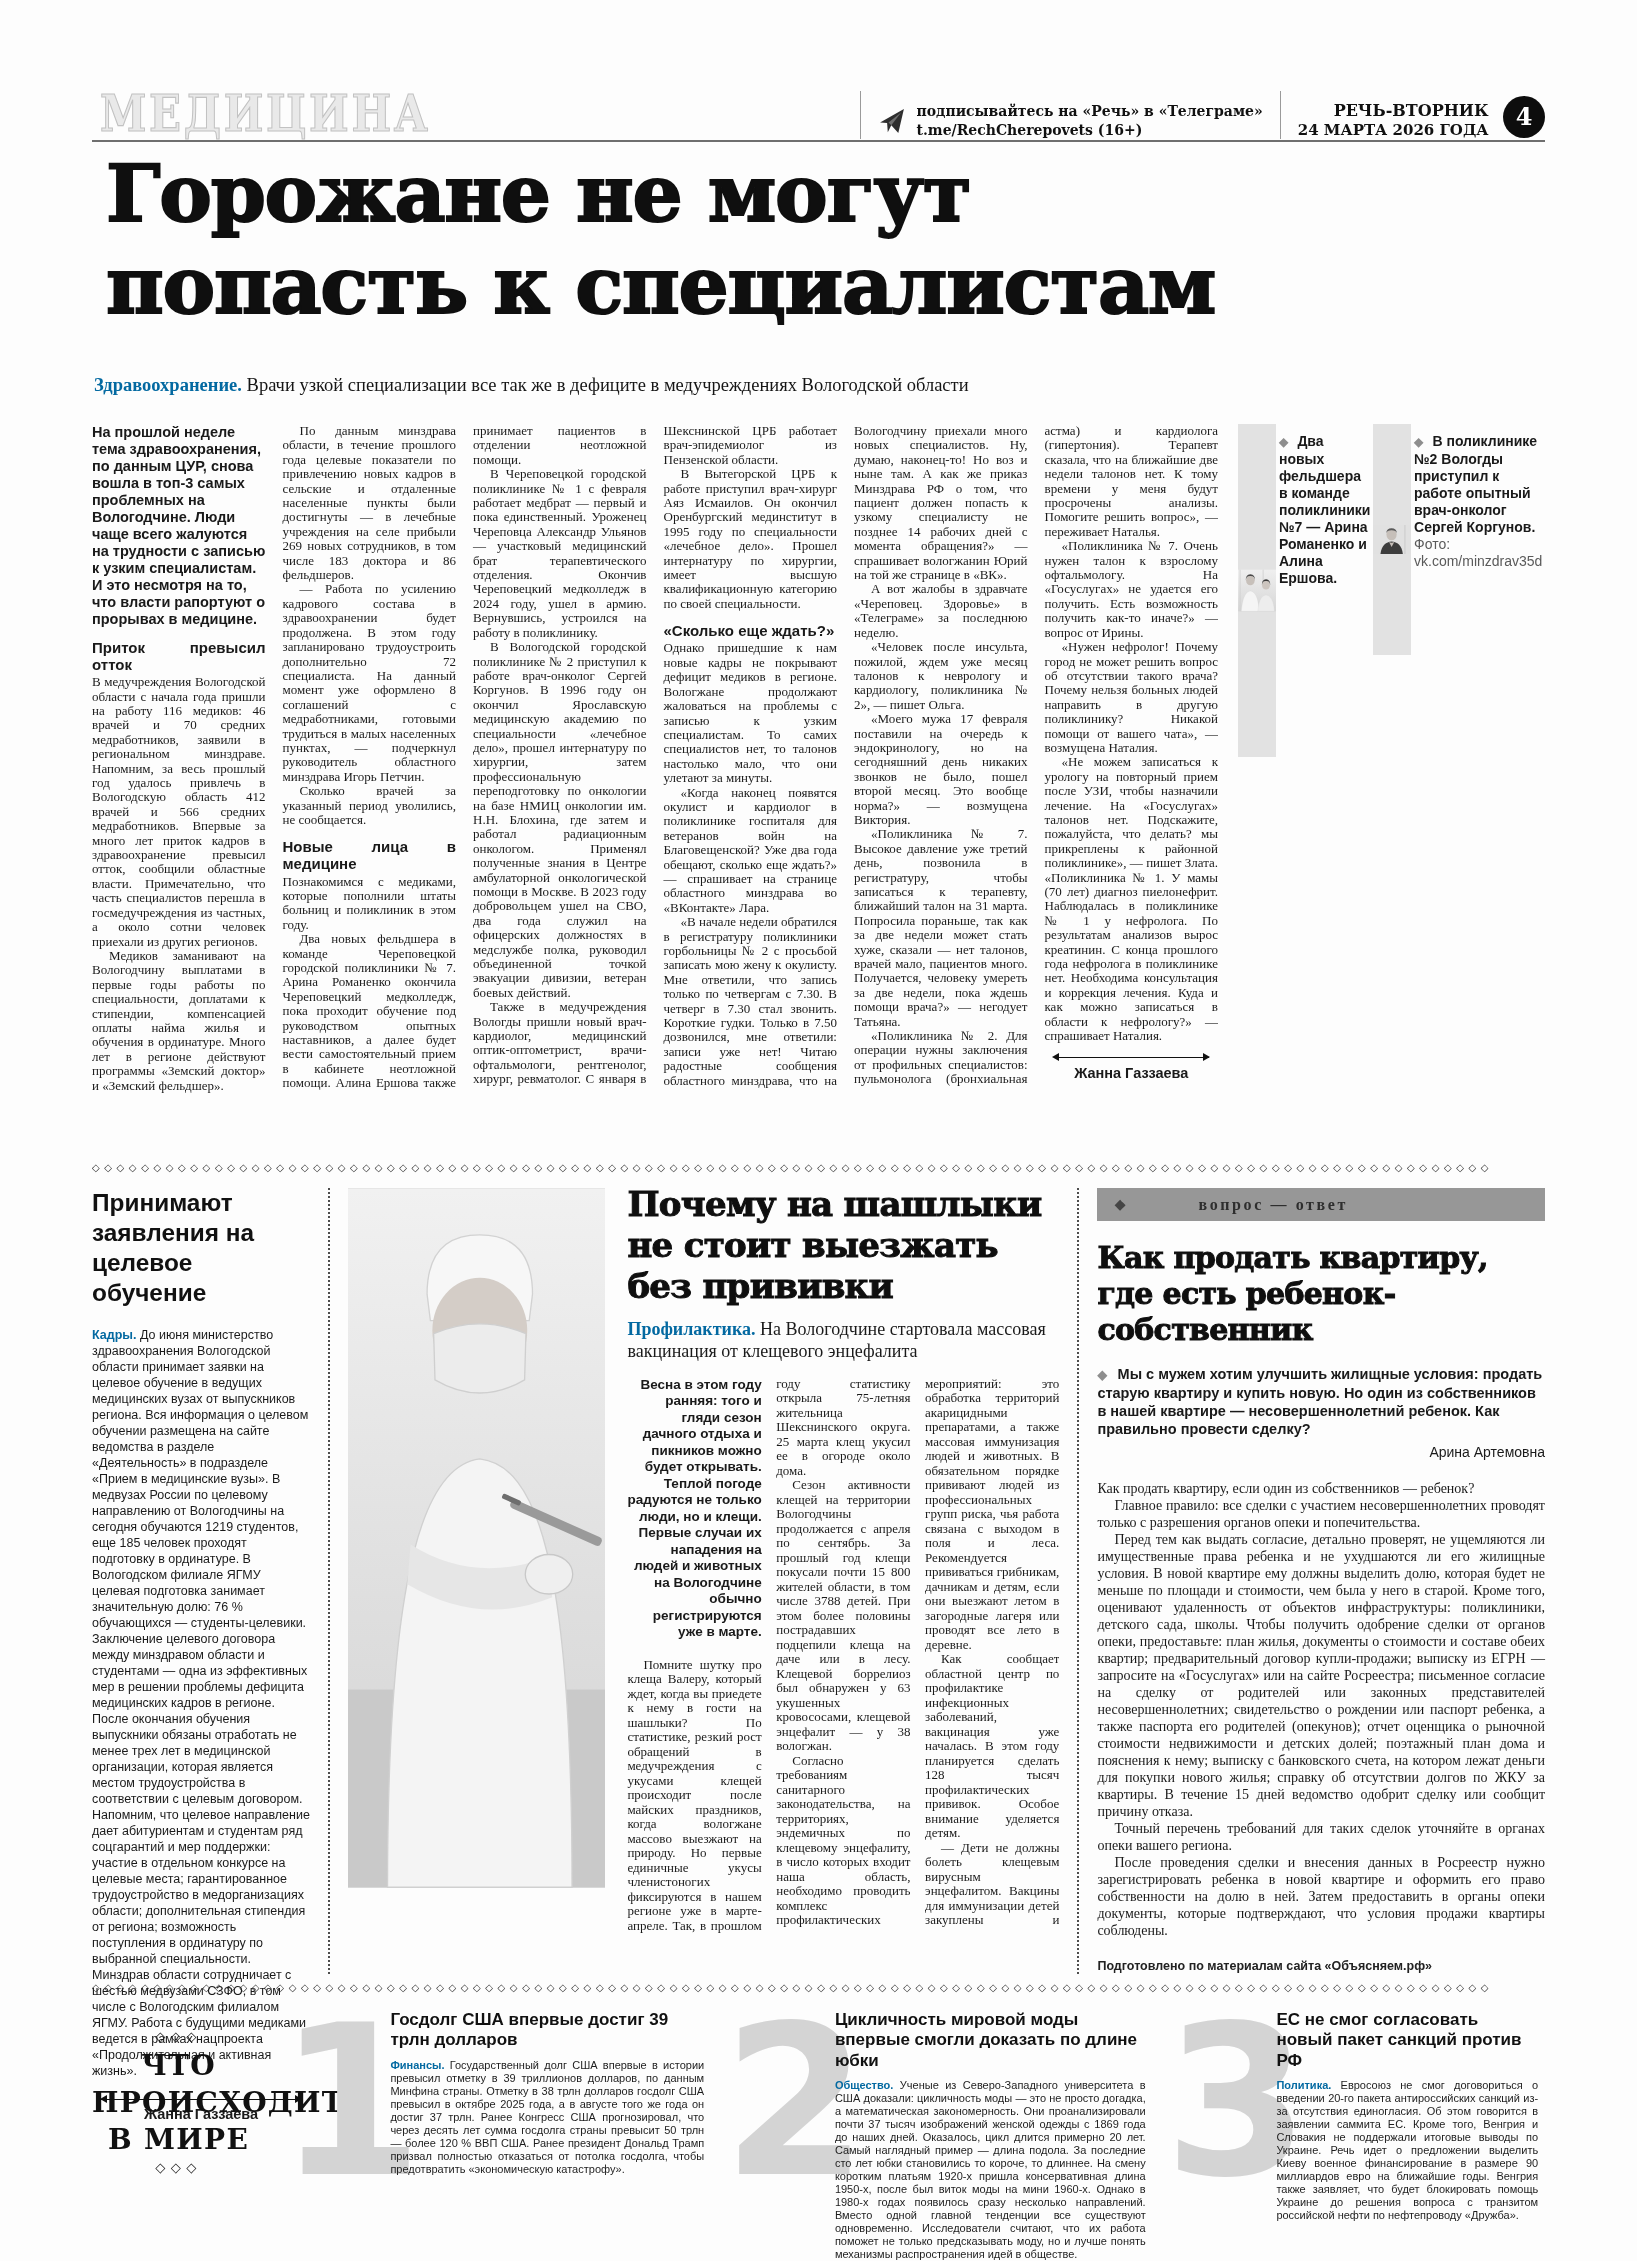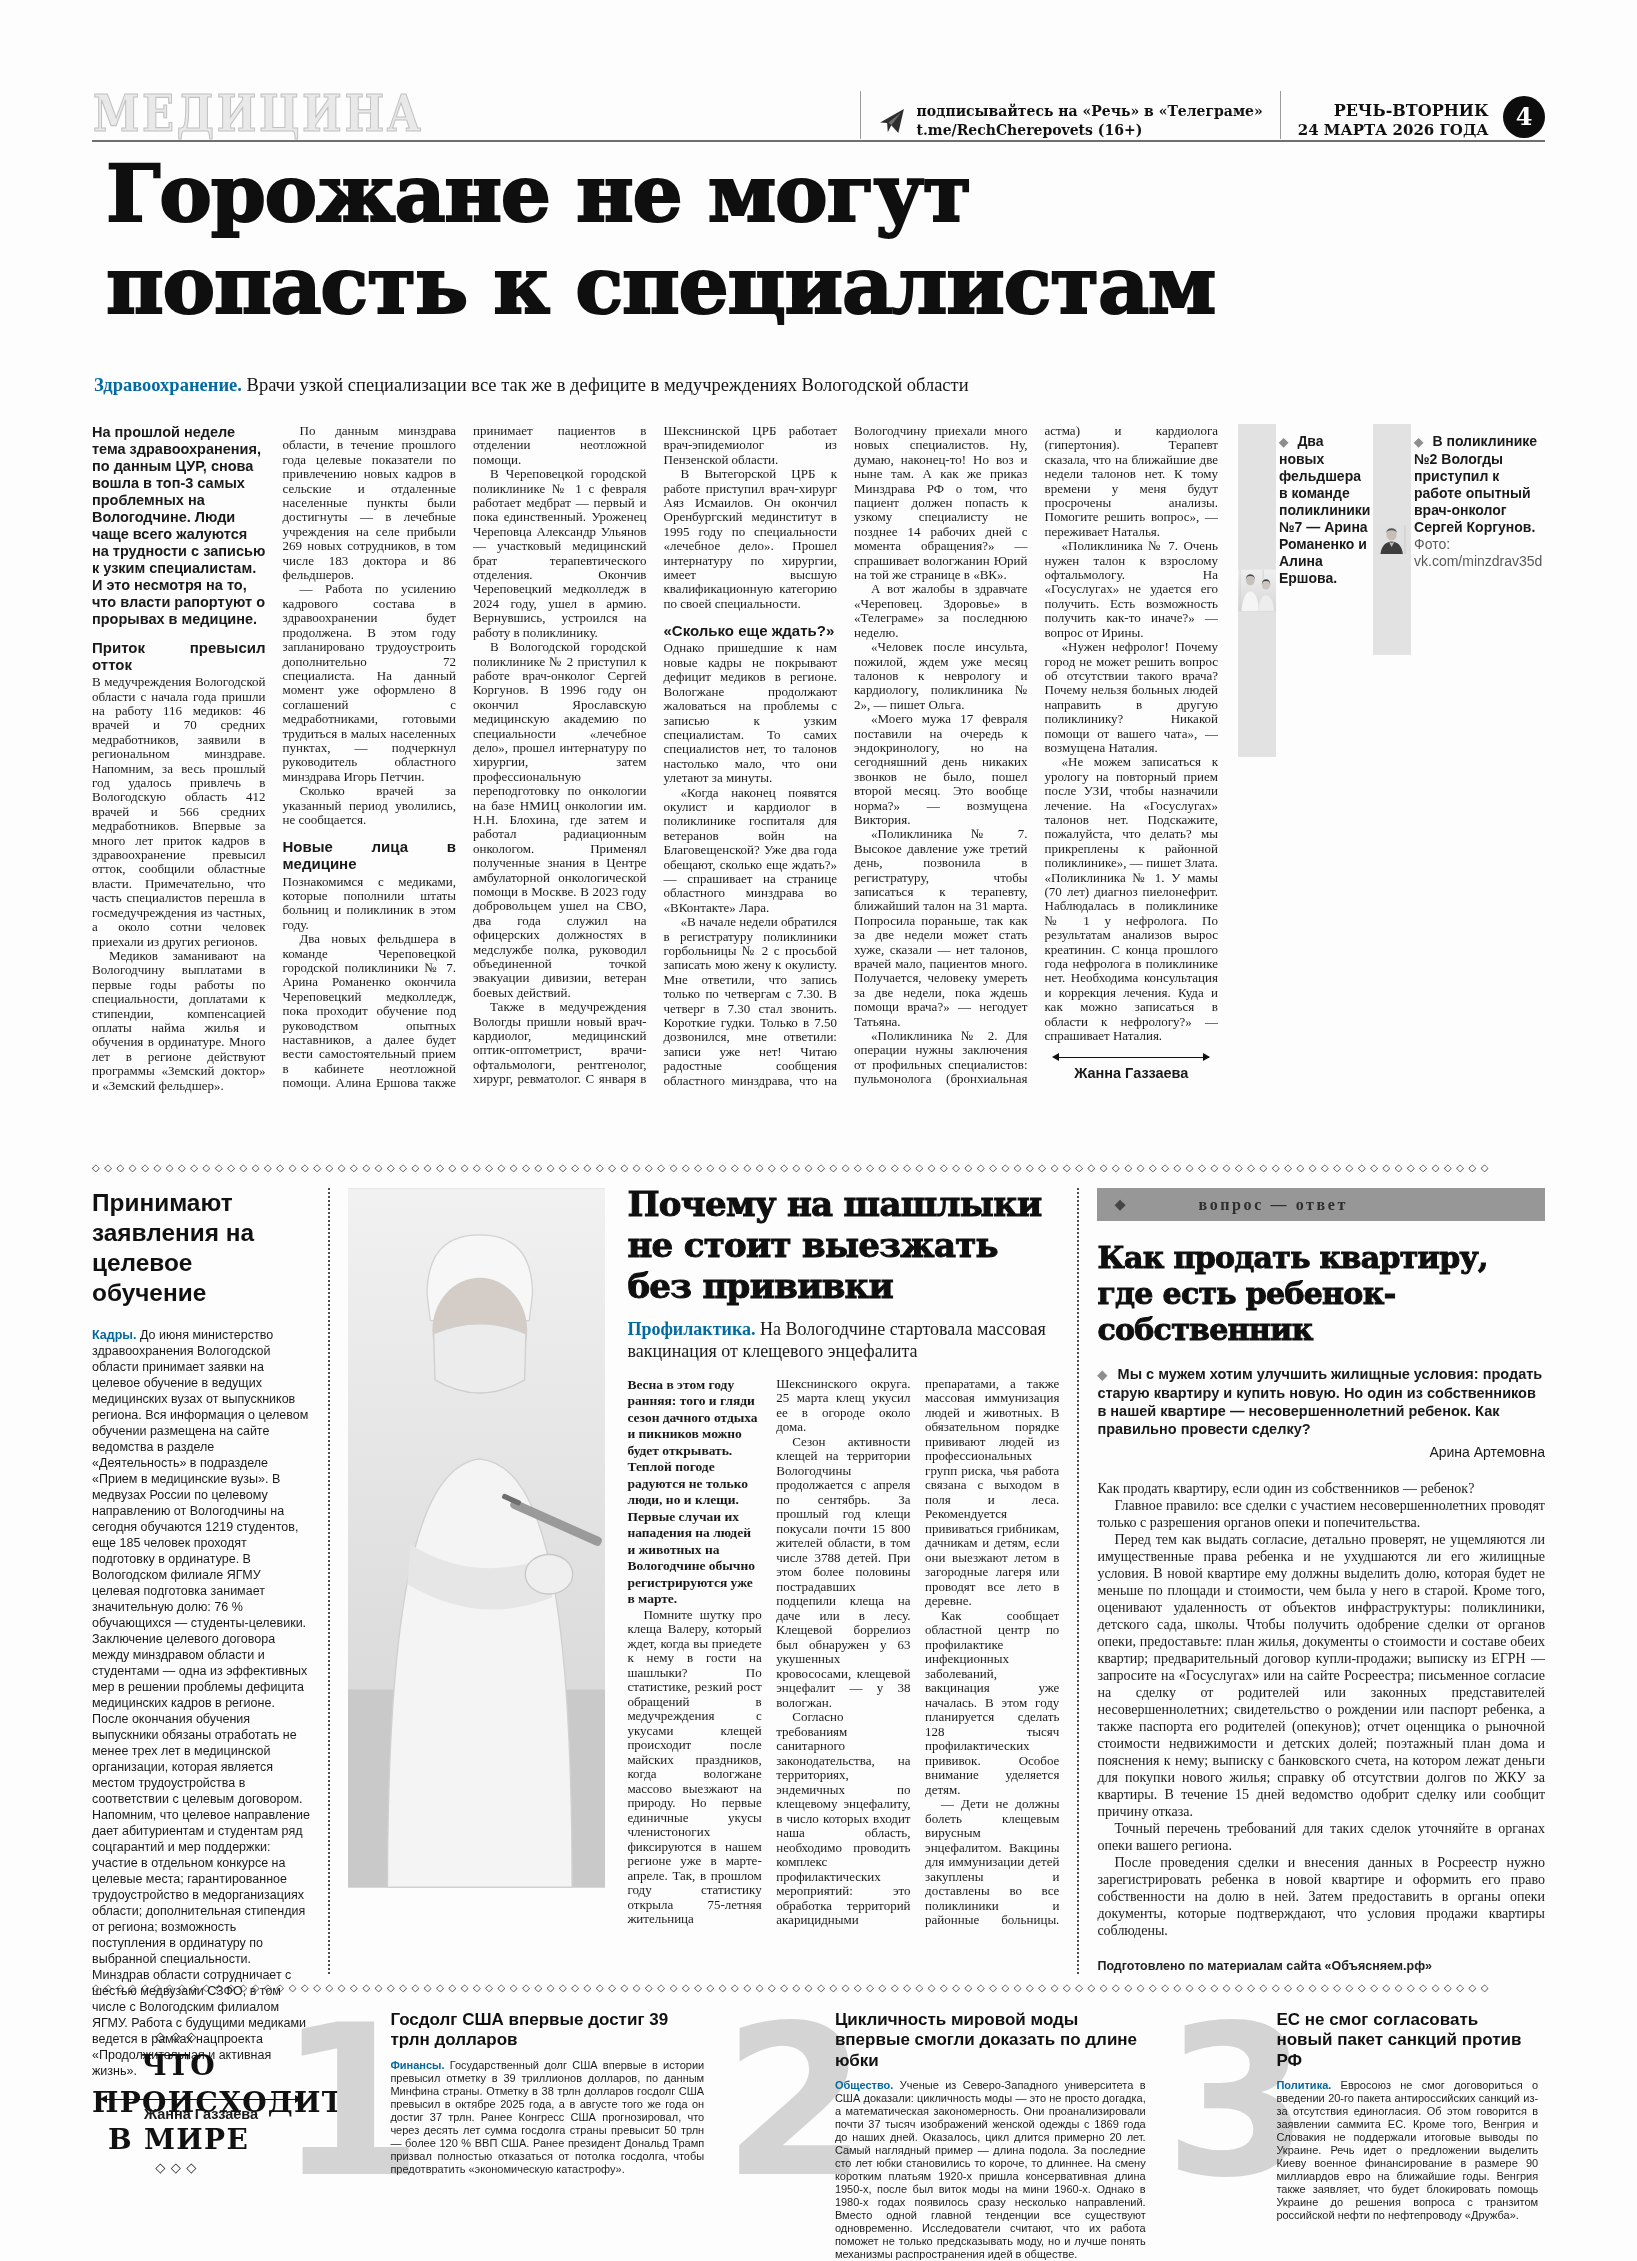--- a/index.html
+++ b/index.html
@@ -1,20 +1,20 @@
 <!DOCTYPE html>
 <html lang="ru" style="font-size:10.6px"><head>
 <meta charset="utf-8">
 <style>
   html,body{margin:0;padding:0;background:#ffffff;}
   .page{position:relative;width:1637px;height:2261px;background:#fdfdfd;color:#1a1a1a;
         font-family:"Liberation Serif",serif;overflow:hidden;}
 
   
-  .hdr{position:absolute;top:85px;left:93px;right:92px;height:54px;display:flex;align-items:flex-end;}
+  .hdr{position:absolute;top:85px;left:100px;right:92px;height:54px;display:flex;align-items:flex-end;}
   .sec-label{font-family:"DejaVu Serif",serif;font-weight:bold;font-size:42px;line-height:42px;
              letter-spacing:2.6px;color:#e9e9e9;-webkit-text-stroke:1px #c2c2c2;transform:scaleY(1.18);transform-origin:bottom left;}
   .hdr-sp{flex:1;}
   .vr{width:0;border-left:1.3px solid #9a9a9a;height:48px;margin:0 17px;}
   .tg{display:flex;align-items:center;gap:10.6px;}
   .tg-icon{width:28px;height:28px;flex:none;}
   .tg-lines{font-family:"DejaVu Serif",serif;font-weight:bold;font-size:14px;line-height:18.5px;color:#111;}
   .mast{text-align:right;font-family:"DejaVu Serif",serif;font-weight:bold;color:#111;margin-right:14.5px;}
   .mast .m1{font-size:16px;line-height:18.5px;}
   .mast .m2{font-size:15px;line-height:18.5px;}
@@ -65,22 +65,22 @@
   .mleft .body{font-family:"Liberation Sans",sans-serif;font-size:12.5px;line-height:16px;text-align:left;}
   .mleft .sig{margin-top:20px;}
   .mphoto{width:257px;flex:none;margin-right:22.4px;display:flex;flex-direction:column;}
   .mphoto .cap{margin:10.6px 1.3px 0;}
   .mcenter{width:432px;flex:none;}
   .mcenter h2{font-family:"DejaVu Serif",serif;font-weight:bold;font-size:34px;line-height:41px;margin:-4px 0 10.6px;
               color:#0f0f0f;-webkit-text-stroke:1px #0f0f0f;letter-spacing:-0.7px;}
   .cdeck{font-size:18px;line-height:22.4px;margin-bottom:14.5px;}
   .cflow{height:564px;column-count:3;column-gap:14.5px;font-size:13px;line-height:14.5px;text-align:justify;overflow:hidden;}
   .cflow p{margin:0;text-indent:16px;}
-  .cflow .clead{font-family:Liberation Serif, serif;font-weight:bold;font-size:13.5px;line-height:16.5px;
-                text-indent:0;text-align:left;margin-bottom:0;}
+  .cflow .clead{font-family:Liberation Sans, sans-serif;font-weight:bold;font-size:13.5px;line-height:16.5px;
+                text-indent:0;text-align:right;margin-bottom:17px;}
 
   
   .qa{flex:1;}
   .qa-bar{background:#979797;height:33px;display:flex;align-items:center;padding:0 17px;}
   .qa-bar .dia{color:#454545;font-size:14.5px;margin-right:73px;}
   .qa-bar .lbl{font-family:Liberation Serif, serif;font-weight:bold;font-size:16px;letter-spacing:2.6px;color:#2e2e2e;}
   .qa h2{font-family:"DejaVu Serif",serif;font-weight:bold;font-size:30px;line-height:36px;margin:18.5px 0 17px;
          color:#0f0f0f;-webkit-text-stroke:1px #0f0f0f;letter-spacing:-0.7px;}
   .question{font-family:"Liberation Sans",sans-serif;font-weight:bold;font-size:14.5px;line-height:18px;}
   .question .dia{color:#8e8e8e;font-size:12.5px;margin-right:10.6px;}

